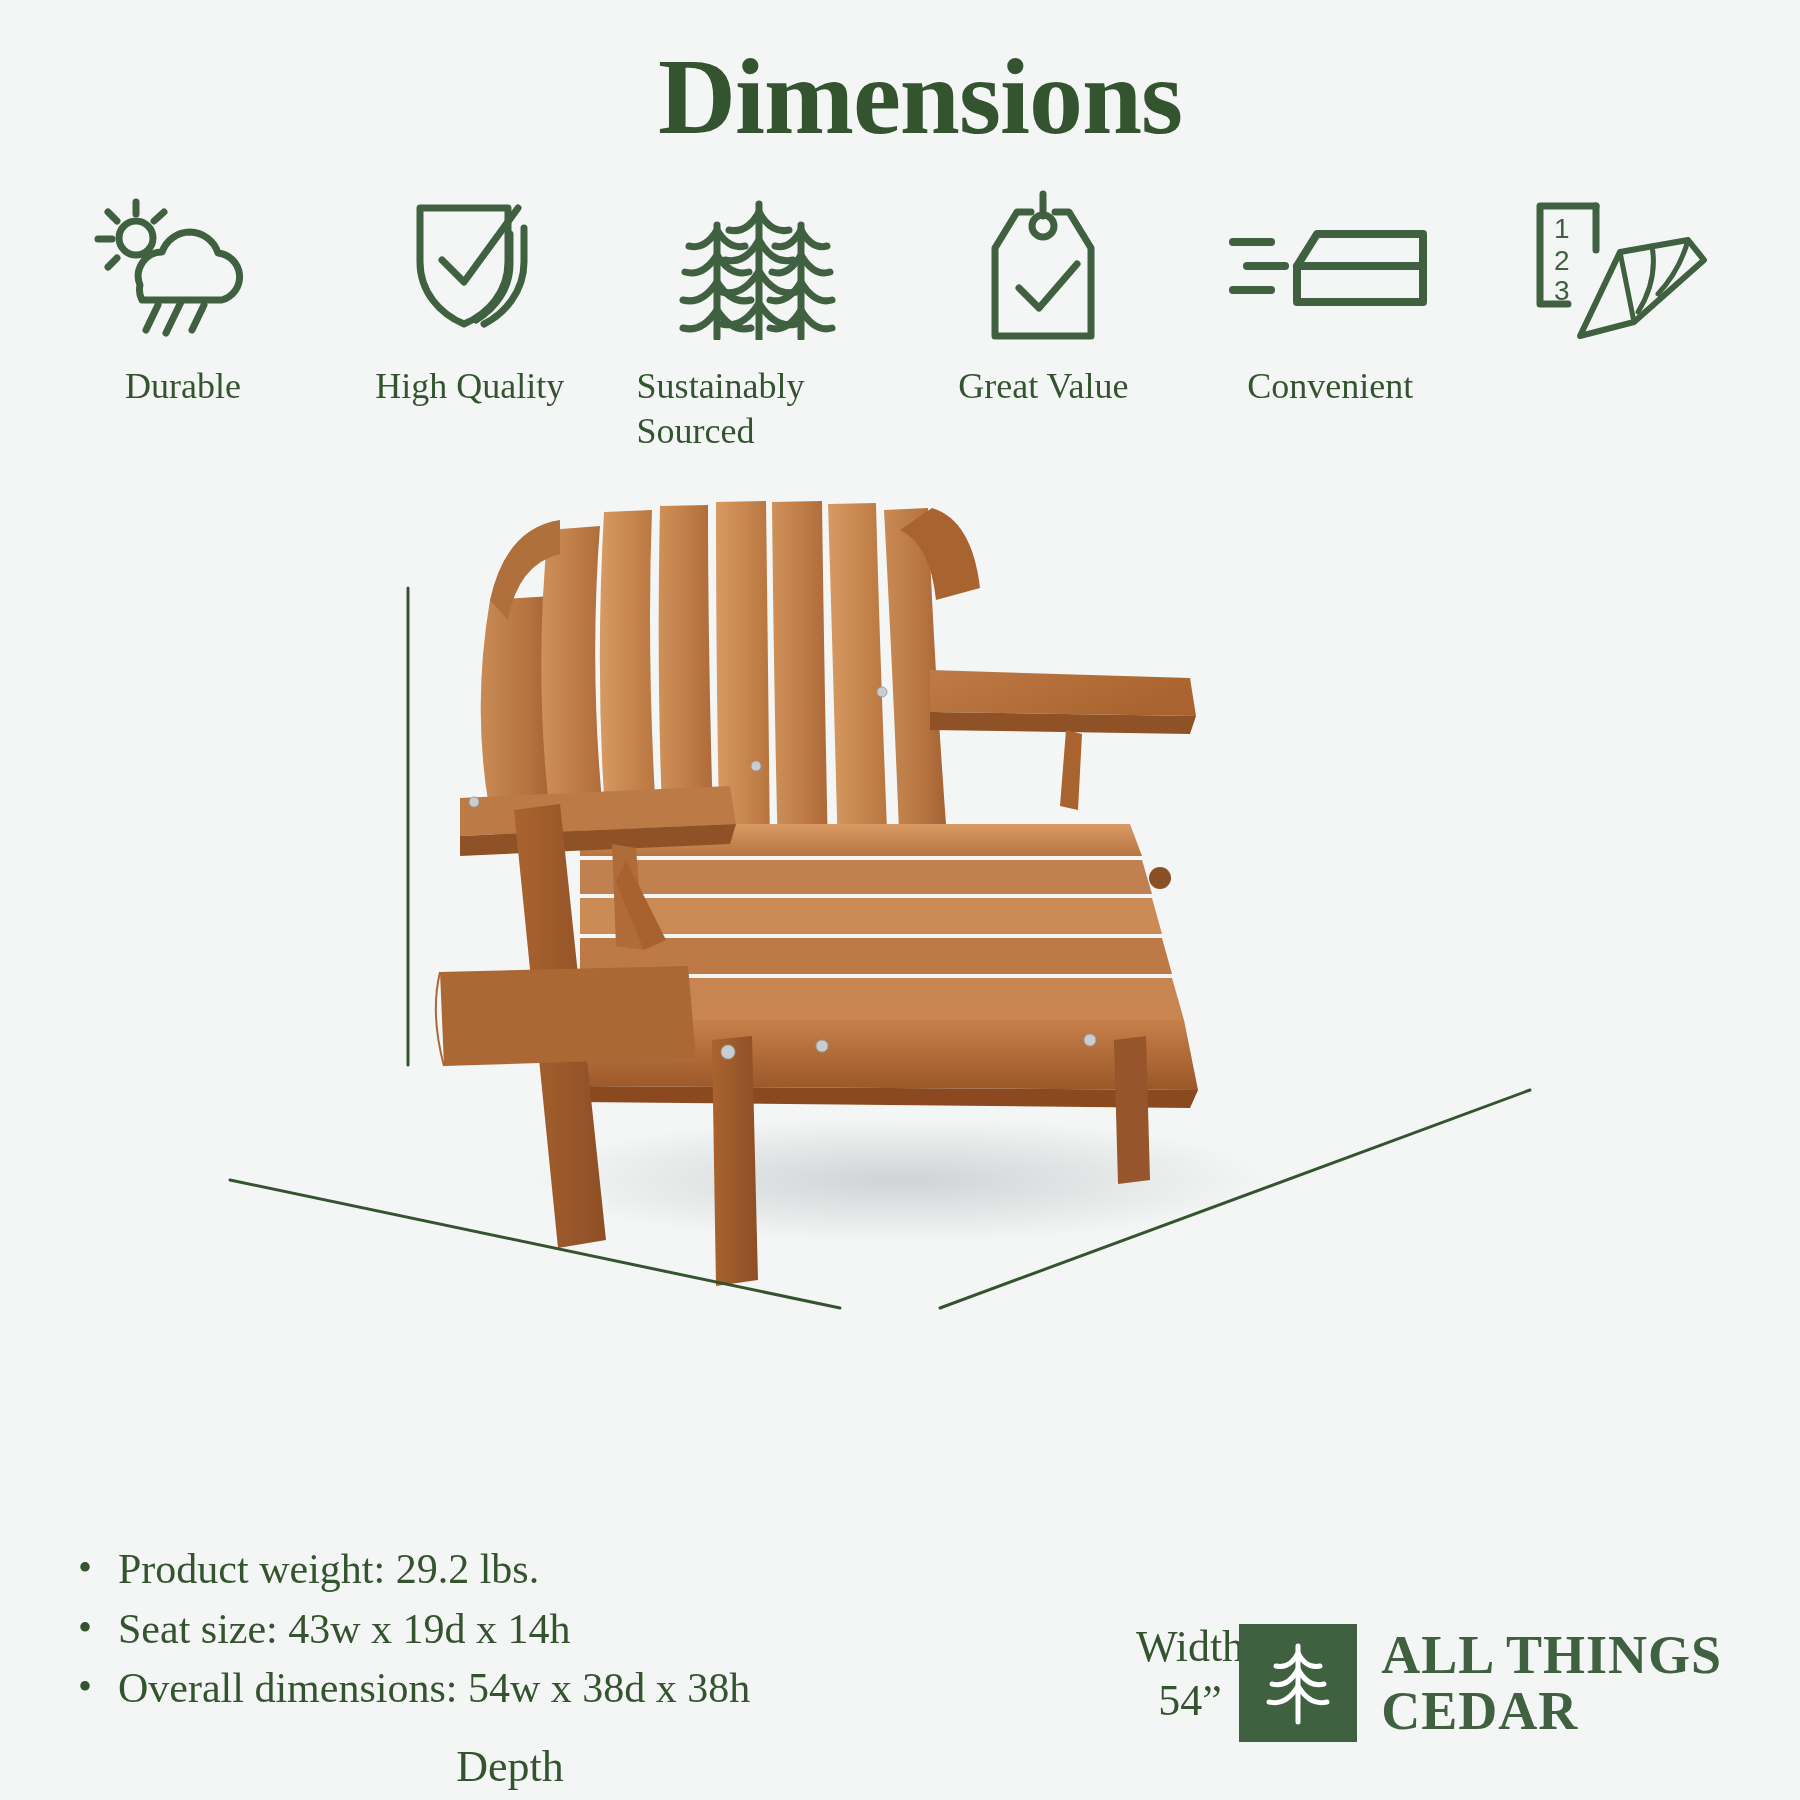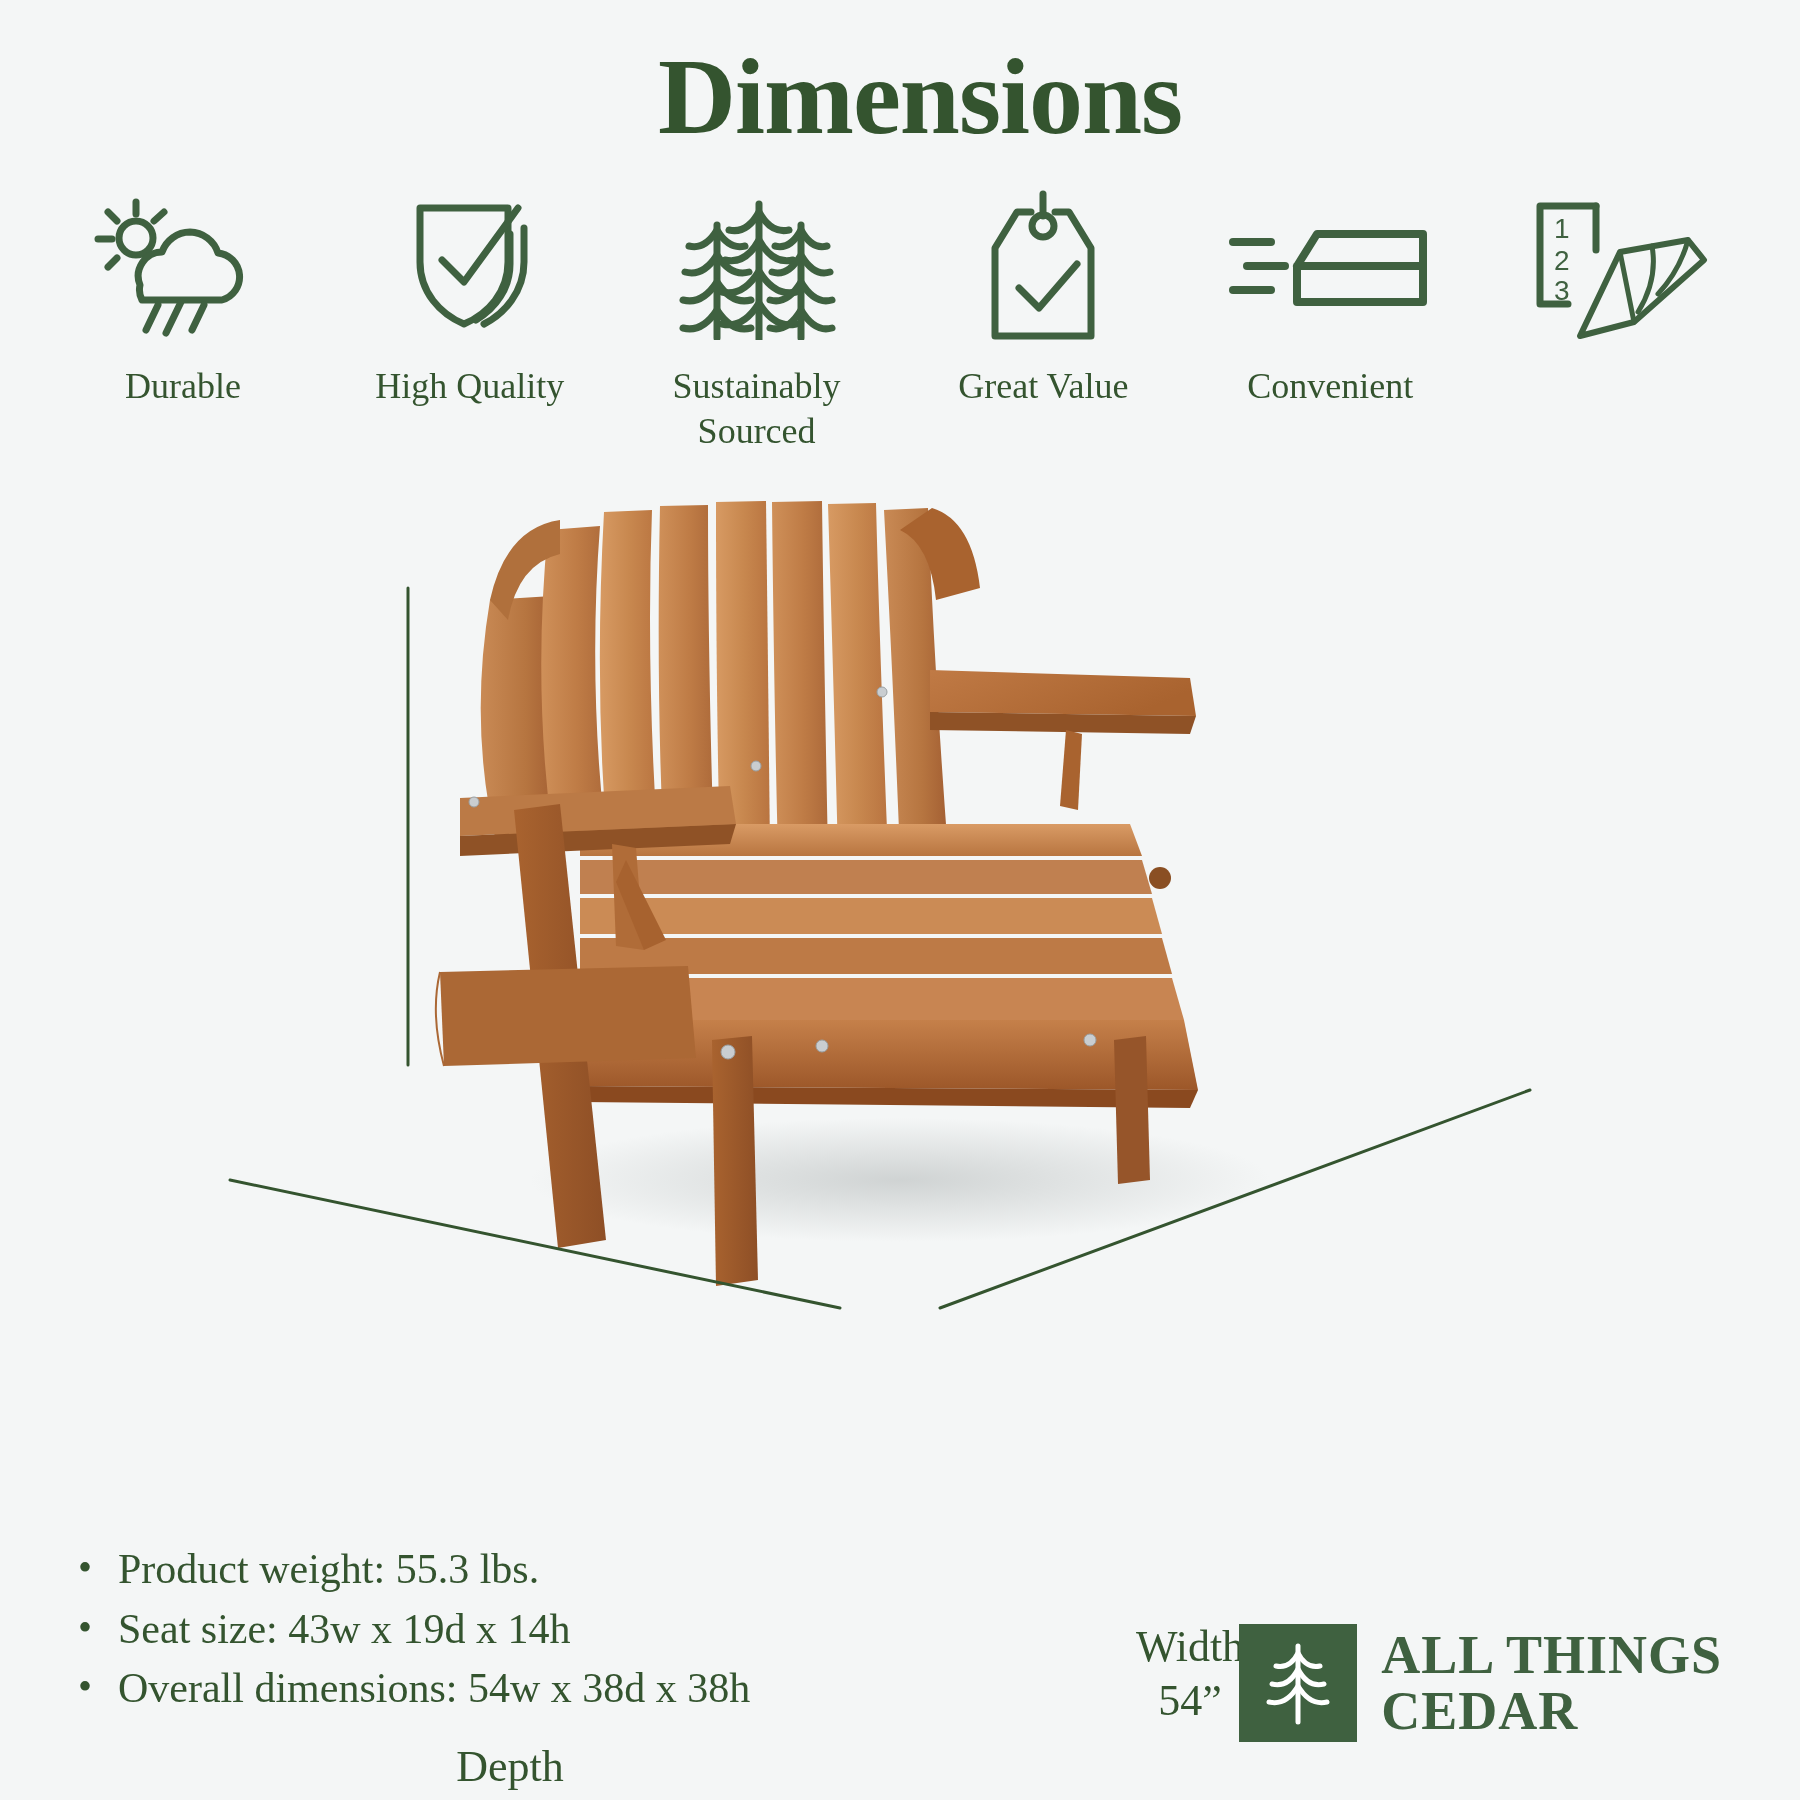--- a/index.html
+++ b/index.html
@@ -46,21 +46,20 @@
   .feature-icon {
     height: 150px;
     display: flex;
     align-items: center;
     justify-content: center;
   }
   .feature-label {
     margin-top: 24px;
     font-size: 36px;
     color: #34542f;
-    text-align: center;
     line-height: 1.25;
     max-width: 240px;
   }
 
   
   .stage {
     position: absolute;
     top: 480px; left: 0;
     width: 1800px; height: 860px;
   }
@@ -370,21 +369,21 @@
     <div>Width</div>
     <div>54”</div>
   </div>
 
   <div class="dim-label dim-depth">
     <div>Depth</div>
     <div>38”</div>
   </div>
 
   <ul class="specs">
-    <li>Product weight: 55.3 lbs.</li>
+    <li>Product weight: 29.2 lbs.</li>
     <li>Seat size: 43w x 19d x 14h</li>
     <li>Overall dimensions: 54w x 38d x 38h</li>
   </ul>
 
   <div class="logo">
     <div class="logo-mark">
       <svg width="80" height="90" viewBox="0 0 80 90">
         <g fill="none" stroke="#ffffff" stroke-width="5" stroke-linecap="round" stroke-linejoin="round">
           <line x1="40" y1="8" x2="40" y2="84"></line>
           <path d="M18 28 q14 3 22 -13 q8 16 22 13"></path>

